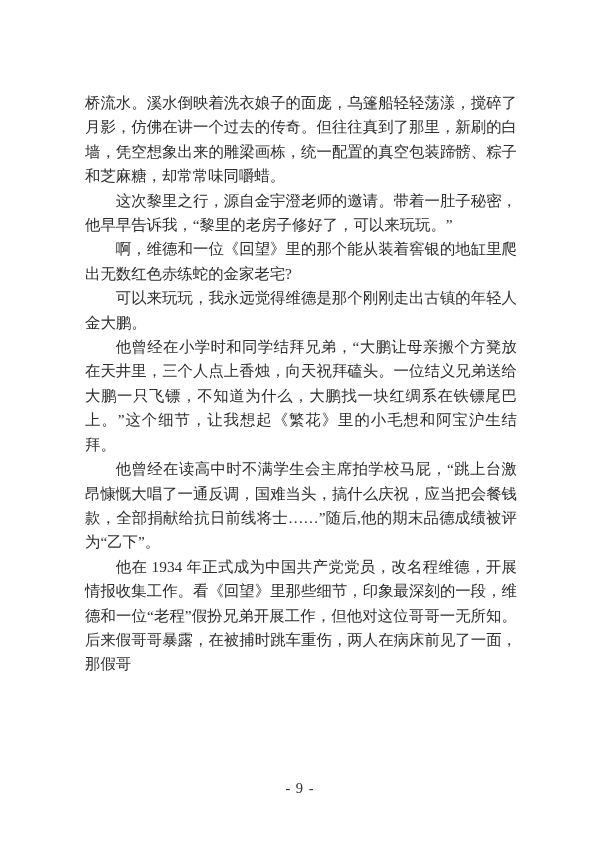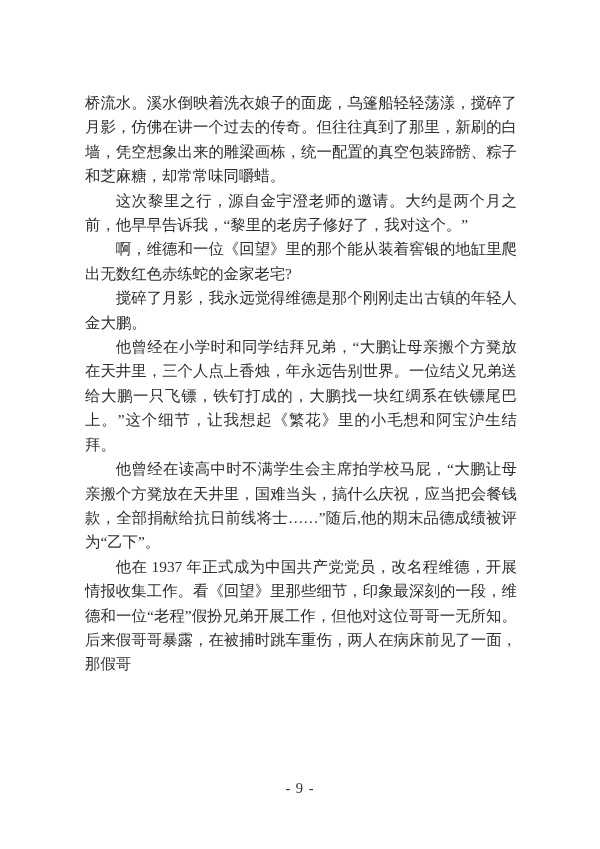--- a/index.html
+++ b/index.html
@@ -43,21 +43,21 @@
     color: #2d2d2d;
     letter-spacing: 1px;
   }
 </style>
 </head>
 <body>
 
 <div class="page">
   <div class="content" id="paragraphs">
       <p>桥流水。溪水倒映着洗衣娘子的面庞，乌篷船轻轻荡漾，搅碎了月影，仿佛在讲一个过去的传奇。但往往真到了那里，新刷的白墙，凭空想象出来的雕梁画栋，统一配置的真空包装蹄髈、粽子和芝麻糖，却常常味同嚼蜡。</p>
-      <p class="indent">这次黎里之行，源自金宇澄老师的邀请。大约是两个月之前，他早早告诉我，“黎里的老房子修好了，我对这个。”</p>
+      <p class="indent">这次黎里之行，源自金宇澄老师的邀请。带着一肚子秘密，他早早告诉我，“黎里的老房子修好了，可以来玩玩。”</p>
       <p class="indent">啊，维德和一位《回望》里的那个能从装着窖银的地缸里爬出无数红色赤练蛇的金家老宅?</p>
-      <p class="indent">搅碎了月影，我永远觉得维德是那个刚刚走出古镇的年轻人金大鹏。</p>
-      <p class="indent">他曾经在小学时和同学结拜兄弟，“大鹏让母亲搬个方凳放在天井里，三个人点上香烛，年永远告别世界。一位结义兄弟送给大鹏一只飞镖，铁钉打成的，大鹏找一块红绸系在铁镖尾巴上。”这个细节，让我想起《繁花》里的小毛想和阿宝沪生结拜。</p>
-      <p class="indent">他曾经在读高中时不满学生会主席拍学校马屁，“大鹏让母亲搬个方凳放在天井里，国难当头，搞什么庆祝，应当把会餐钱款，全部捐献给抗日前线将士……”随后,他的期末品德成绩被评为“乙下”。</p>
-      <p class="indent">他在 1937 年正式成为中国共产党党员，改名程维德，开展情报收集工作。看《回望》里那些细节，印象最深刻的一段，维德和一位“老程”假扮兄弟开展工作，但他对这位哥哥一无所知。后来假哥哥暴露，在被捕时跳车重伤，两人在病床前见了一面，那假哥</p>
+      <p class="indent">可以来玩玩，我永远觉得维德是那个刚刚走出古镇的年轻人金大鹏。</p>
+      <p class="indent">他曾经在小学时和同学结拜兄弟，“大鹏让母亲搬个方凳放在天井里，三个人点上香烛，向天祝拜磕头。一位结义兄弟送给大鹏一只飞镖，不知道为什么，大鹏找一块红绸系在铁镖尾巴上。”这个细节，让我想起《繁花》里的小毛想和阿宝沪生结拜。</p>
+      <p class="indent">他曾经在读高中时不满学生会主席拍学校马屁，“跳上台激昂慷慨大唱了一通反调，国难当头，搞什么庆祝，应当把会餐钱款，全部捐献给抗日前线将士……”随后,他的期末品德成绩被评为“乙下”。</p>
+      <p class="indent">他在 1934 年正式成为中国共产党党员，改名程维德，开展情报收集工作。看《回望》里那些细节，印象最深刻的一段，维德和一位“老程”假扮兄弟开展工作，但他对这位哥哥一无所知。后来假哥哥暴露，在被捕时跳车重伤，两人在病床前见了一面，那假哥</p>
     </div>
   <div class="footer">- 9 -</div>
 </div>
 
 </body></html>

